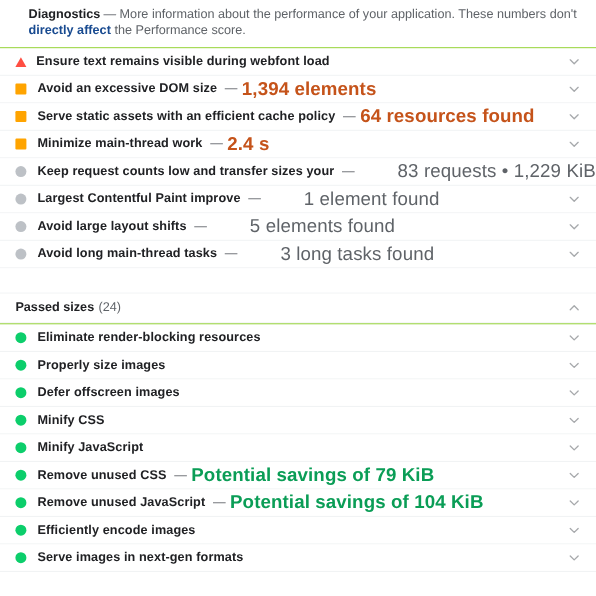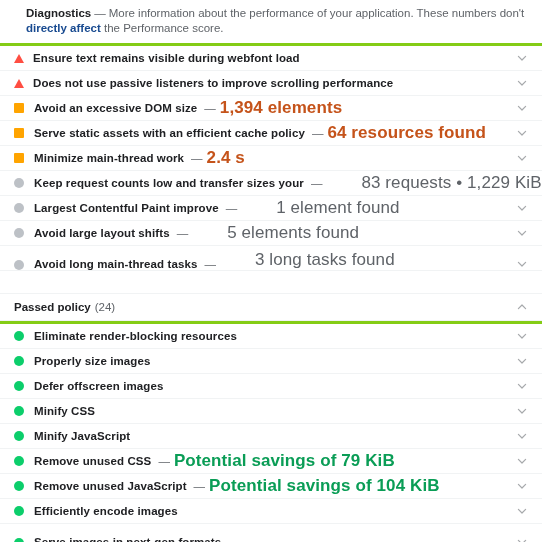--- a/index.html
+++ b/index.html
@@ -38,33 +38,33 @@
     padding: 0 3px;
   }
   .section-intro a.inline-link {
     color: #184a90;
     font-weight: bold;
     text-decoration: none;
   }
 
   
   .audit-list {
-    border-top: 3px solid #84cc16;
+    border-top: 1px solid #84cc16;
   }
   .audit-row {
     display: flex;
     align-items: center;
     height: 25px;
     box-sizing: border-box;
     padding: 0 14px 0 14px;
     border-bottom: 1px solid #f1f3f4;
     background: #ffffff;
     cursor: pointer;
   }
-  .audit-row:last-child { border-bottom: 1px solid #f1f3f4; align-items: flex-end; }
+  .audit-row:last-child { border-bottom: 1px solid #f1f3f4; }
 
   .sev {
     flex: 0 0 auto;
     width: 10px;
     height: 10px;
     margin-right: 10px;
     position: relative;
   }
   .sev.fail {
     width: 0;
@@ -164,30 +164,20 @@
         <span class="sev fail"></span>
         <span class="audit-title">Ensure text remains visible during webfont load</span>
         <span class="spacer"></span>
         <span class="chev">
           <svg viewBox="0 0 12 12" width="12" height="12" aria-hidden="true">
             <path d="M2.4 4.4 L6 8 L9.6 4.4" fill="none" stroke="#5f6368" stroke-width="1.2" stroke-linecap="round" stroke-linejoin="round"></path>
           </svg>
         </span>
       </div>
       <div class="audit-row">
-        <span class="sev fail"></span>
-        <span class="audit-title">Does not use passive listeners to improve scrolling performance</span>
-        <span class="spacer"></span>
-        <span class="chev">
-          <svg viewBox="0 0 12 12" width="12" height="12" aria-hidden="true">
-            <path d="M2.4 4.4 L6 8 L9.6 4.4" fill="none" stroke="#5f6368" stroke-width="1.2" stroke-linecap="round" stroke-linejoin="round"></path>
-          </svg>
-        </span>
-      </div>
-      <div class="audit-row">
         <span class="sev average"></span>
         <span class="audit-title">Avoid an excessive DOM size</span>
         <span class="audit-sep">—</span>
         <span class="audit-value v-average">1,394 elements</span>
         <span class="spacer"></span>
         <span class="chev">
           <svg viewBox="0 0 12 12" width="12" height="12" aria-hidden="true">
             <path d="M2.4 4.4 L6 8 L9.6 4.4" fill="none" stroke="#5f6368" stroke-width="1.2" stroke-linecap="round" stroke-linejoin="round"></path>
           </svg>
         </span>
@@ -262,21 +252,21 @@
           <svg viewBox="0 0 12 12" width="12" height="12" aria-hidden="true">
             <path d="M2.4 4.4 L6 8 L9.6 4.4" fill="none" stroke="#5f6368" stroke-width="1.2" stroke-linecap="round" stroke-linejoin="round"></path>
           </svg>
         </span>
       </div>
     </div>
 
   <div class="group-gap"></div>
 
   <div class="group-header">
-    <span class="gh-title">Passed policy</span>
+    <span class="gh-title">Passed sizes</span>
     <span class="gh-count">(24)</span>
     <span class="spacer"></span>
     <span class="chev">
       <svg viewBox="0 0 12 12" width="12" height="12" aria-hidden="true">
         <path d="M2.4 7.6 L6 4 L9.6 7.6" fill="none" stroke="#5f6368" stroke-width="1.2" stroke-linecap="round" stroke-linejoin="round"></path>
       </svg>
     </span>
   </div>
 
   <div class="audit-list" id="passed-list">

